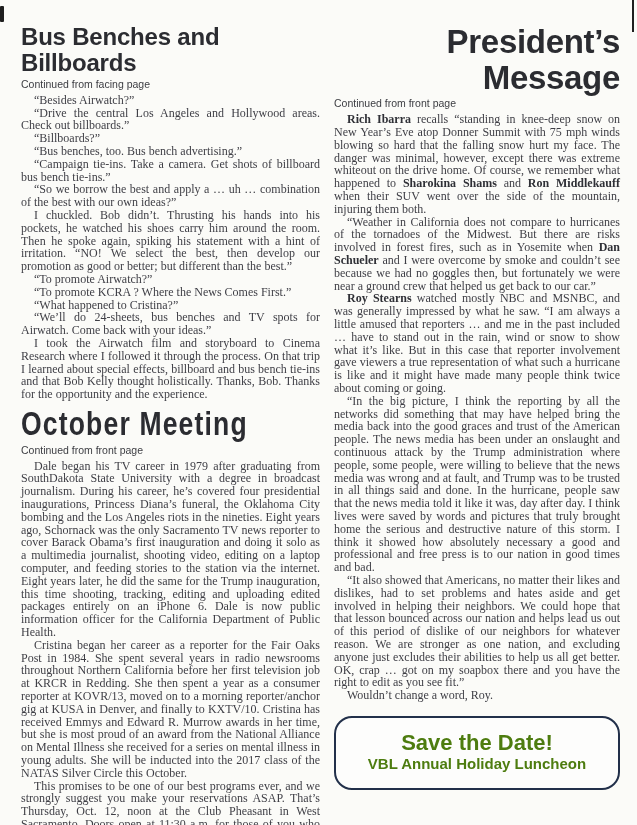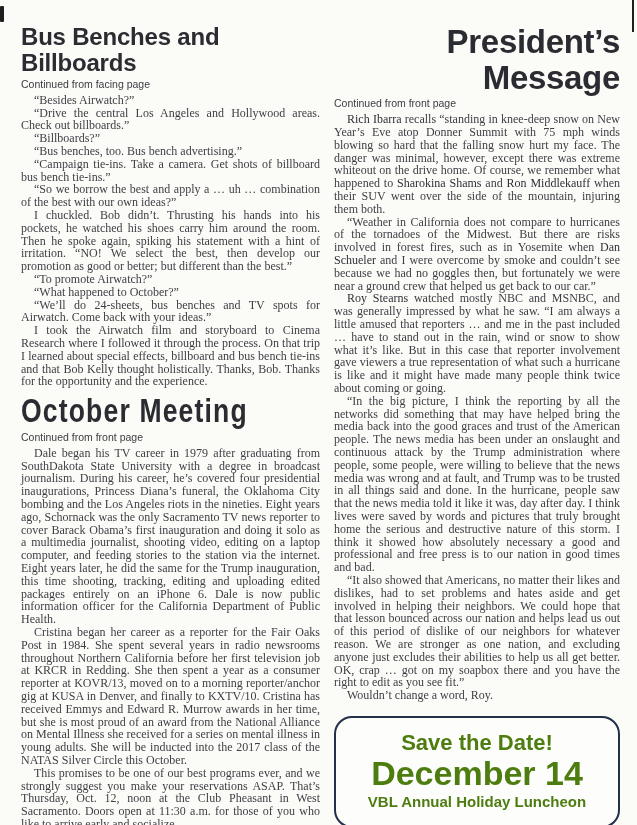--- a/index.html
+++ b/index.html
@@ -34,21 +34,21 @@
     margin:2px 0 4px;
   }
   .body p{
     margin:0;
     font-size:12px;
     line-height:12.8px;
     text-align:justify;
     text-indent:13px;
     color:#3e3e45;
   }
-  .body p strong{font-weight:400;color:#2f3036;}
+  .body p strong{font-weight:700;color:#2f3036;}
   .save-box{
     margin-top:14px;
     border:2.5px solid #22304a;
     border-radius:18px;
     background:#fdfdfc;
     text-align:center;
     padding:12px 8px 16px;
     font-family:"Liberation Sans",sans-serif;
     font-weight:700;
     color:#4d7c0f;
@@ -75,21 +75,22 @@
       <div class="continued">Continued from facing page</div>
       <div class="body">
           <p>“Besides Airwatch?”</p>
           <p>“Drive the central Los Angeles and Hollywood areas. Check out billboards.”</p>
           <p>“Billboards?”</p>
           <p>“Bus benches, too. Bus bench advertising.”</p>
           <p>“Campaign tie-ins. Take a camera. Get shots of billboard bus bench tie-ins.”</p>
           <p>“So we borrow the best and apply a … uh … combination of the best with our own ideas?”</p>
           <p>I chuckled. Bob didn’t. Thrusting his hands into his pockets, he watched his shoes carry him around the room. Then he spoke again, spiking his statement with a hint of irritation. “NO! We select the best, then develop our promotion as good or better; but different than the best.”</p>
           <p>“To promote Airwatch?”</p>
-          <p>“What happened to October?”</p>
+          <p>“To promote KCRA ? Where the News Comes First.”</p>
+          <p>“What happened to Cristina?”</p>
           <p>“We’ll do 24-sheets, bus benches and TV spots for Airwatch. Come back with your ideas.”</p>
           <p>I took the Airwatch film and storyboard to Cinema Research where I followed it through the process. On that trip I learned about special effects, billboard and bus bench tie-ins and that Bob Kelly thought holistically. Thanks, Bob. Thanks for the opportunity and the experience.</p>
         </div>
     </section>
 
     <section class="article">
       <h1 class="title t-october">October Meeting</h1>
       <div class="continued">Continued from front page</div>
       <div class="body">
           <p>Dale began his TV career in 1979 after graduating from SouthDakota State University with a degree in broadcast journalism. During his career, he’s covered four presidential inaugurations, Princess Diana’s funeral, the Oklahoma City bombing and the Los Angeles riots in the nineties. Eight years ago, Schornack was the only Sacramento TV news reporter to cover Barack Obama’s first inauguration and doing it solo as a multimedia journalist, shooting video, editing on a laptop computer, and feeding stories to the station via the internet. Eight years later, he did the same for the Trump inauguration, this time shooting, tracking, editing and uploading edited packages entirely on an iPhone 6. Dale is now public information officer for the California Department of Public Health.</p>
@@ -110,19 +111,18 @@
           <p>“Weather in California does not compare to hurricanes of the tornadoes of the Midwest. But there are risks involved in forest fires, such as in Yosemite when <strong>Dan Schueler</strong> and I were overcome by smoke and couldn’t see because we had no goggles then, but fortunately we were near a ground crew that helped us get back to our car.”</p>
           <p><strong>Roy Stearns</strong> watched mostly NBC and MSNBC, and was generally impressed by what he saw. “I am always a little amused that reporters … and me in the past included … have to stand out in the rain, wind or snow to show what it’s like. But in this case that reporter involvement gave viewers a true representation of what such a hurricane is like and it might have made many people think twice about coming or going.</p>
           <p>“In the big picture, I think the reporting by all the networks did something that may have helped bring the media back into the good graces and trust of the American people. The news media has been under an onslaught and continuous attack by the Trump administration where people, some people, were willing to believe that the news media was wrong and at fault, and Trump was to be trusted in all things said and done. In the hurricane, people saw that the news media told it like it was, day after day. I think lives were saved by words and pictures that truly brought home the serious and destructive nature of this storm. I think it showed how absolutely necessary a good and professional and free press is to our nation in good times and bad.</p>
           <p>“It also showed that Americans, no matter their likes and dislikes, had to set problems and hates aside and get involved in helping their neighbors. We could hope that that lesson bounced across our nation and helps lead us out of this period of dislike of our neighbors for whatever reason. We are stronger as one nation, and excluding anyone just excludes their abilities to help us all get better. OK, crap … got on my soapbox there and you have the right to edit as you see fit.”</p>
           <p>Wouldn’t change a word, Roy.</p>
         </div>
     </section>
 
     <aside class="save-box">
       <div class="sd-line1">Save the Date!</div>
-      <div class="sd-line2">December 14</div>
       <div class="sd-line3">VBL Annual Holiday Luncheon</div>
     </aside>
 
   </div>
 
 </main>
 
 </body></html>

